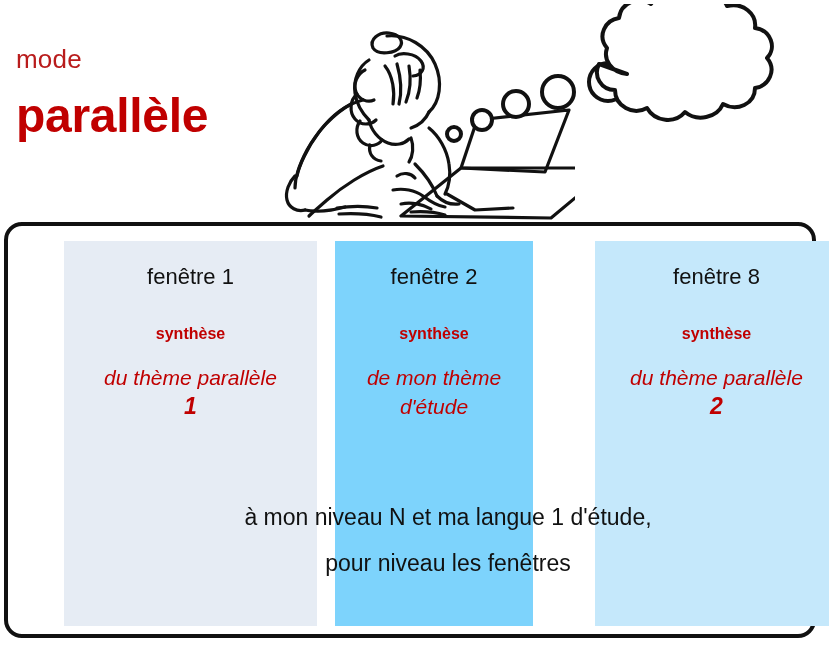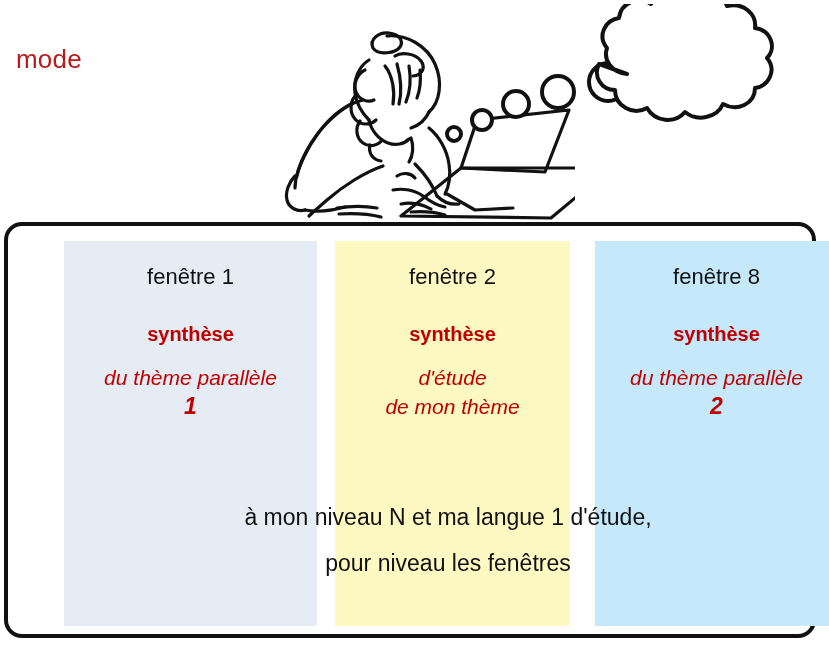--- a/index.html
+++ b/index.html
@@ -88,32 +88,32 @@
   }
 
   .panel {
     position: absolute;
     top: 15px;
     height: 385px;
     box-sizing: border-box;
     padding-top: 22px;
   }
   #panel-1 { left: 22px;  width: 253px; background: #e6ecf4; }
-  #panel-2 { left: 293px; width: 235px; background: #fef9c3; }
+  #panel-2 { left: 293px; width: 198px; background: #7dd3fc; }
   #panel-3 { left: 553px; width: 243px; background: #c5e8fb; }
 
   .panel-title {
     text-align: center;
     font-size: 22px;
     line-height: 28px;
     color: #111111;
   }
   .panel-head {
     text-align: center;
-    font-size: 20px;
+    font-size: 16px;
     line-height: 30px;
     font-weight: bold;
     color: #c00000;
     margin-top: 28px;
   }
   .panel-desc {
     text-align: center;
     font-size: 21px;
     line-height: 29px;
     color: #c00000;
@@ -141,20 +141,21 @@
     pointer-events: none;
   }
   #caption span { display: block; }
 </style>
 </head>
 <body>
 
 <div id="header">
 
   <div id="mode-label">mode</div>
+  <div id="mode-title">parallèle</div>
 
   <div id="illustration">
     <svg width="310" height="214" viewBox="0 0 310 214" fill="none" stroke="#111111" stroke-width="3.2" stroke-linecap="round" stroke-linejoin="round">
 
       <path d="M108 40 c-4 -9 6 -16 16 -15 c10 1 15 8 11 14 c-4 6 -22 9 -27 1 z"></path>
       <path d="M130 48 c6 -4 20 -3 26 5 c5 7 1 14 -8 15"></path>
 
       <path d="M104 52 c-10 6 -16 20 -14 33 c2 14 10 23 14 27"></path>
       <path d="M122 28 c20 -2 40 10 48 28 c8 18 5 38 -6 48"></path>
       <path d="M164 104 c-4 9 -12 14 -18 16"></path>
@@ -236,22 +237,22 @@
       <div class="panel-desc">
         <span class="ln">du thème parallèle</span>
         <span class="num">1</span>
       </div>
     </div>
 
     <div class="panel" id="panel-2">
       <div class="panel-title">fenêtre 2</div>
       <div class="panel-head">synthèse</div>
       <div class="panel-desc">
+        <span class="ln">de mon thème</span>
         <span class="ln">d'étude</span>
-        <span class="ln">de mon thème</span>
       </div>
     </div>
 
     <div class="panel" id="panel-3">
       <div class="panel-title">fenêtre 8</div>
       <div class="panel-head">synthèse</div>
       <div class="panel-desc">
         <span class="ln">du thème parallèle</span>
         <span class="num">2</span>
       </div>

